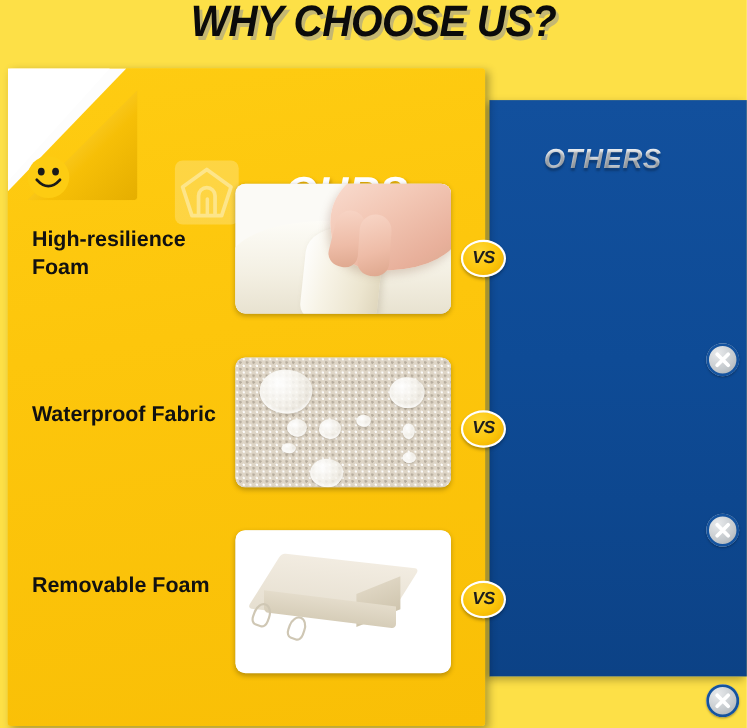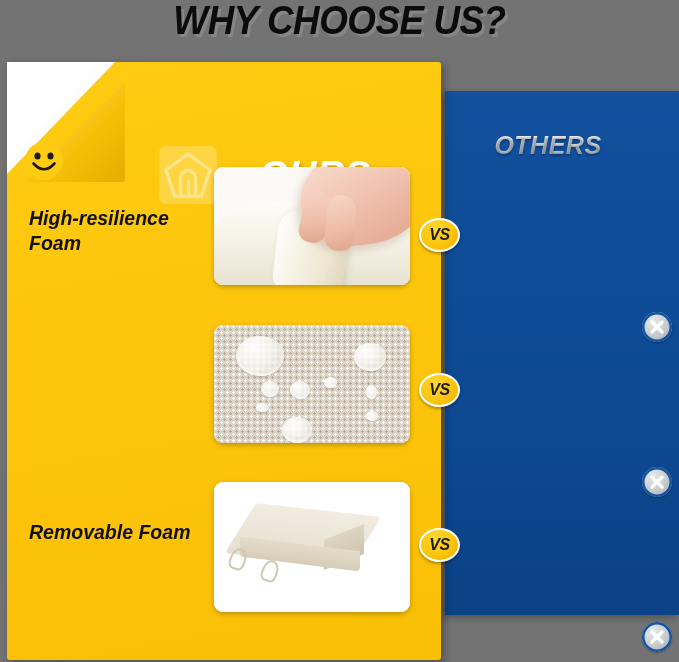--- a/index.html
+++ b/index.html
@@ -5,21 +5,21 @@
   * { box-sizing: border-box; margin: 0; padding: 0; }
   html, body {
     width: 679px; height: 662px;
     background: #ffffff;
     font-family: "Liberation Sans", sans-serif;
     overflow: hidden;
   }
   #stage {
     position: relative;
     width: 679px; height: 662px;
-    background: #737373;
+    background: #fde047;
   }
 
   
   .title {
     position: absolute;
     left: 0; right: 0; top: -2px;
     text-align: center;
     font-size: 40px;
     font-weight: bold;
     font-style: italic;
@@ -125,21 +125,20 @@
     text-shadow: 2px 2px 3px rgba(170,120,0,0.45);
   }
 
   
   .feat-text {
     position: absolute;
     left: 22px;
     width: 180px;
     font-size: 19.5px;
     font-weight: bold;
-    font-style: italic;
     line-height: 1.28;
     color: #111111;
   }
 
   
   .card {
     position: absolute;
     border-radius: 9px;
     overflow: hidden;
     box-shadow: 0 2px 5px rgba(0,0,0,0.25);
@@ -302,20 +301,21 @@
         <div class="foam-shadow"></div>
         <div class="foam-right"></div>
         <div class="foam-slabtop"></div>
         <div class="foam-fold"></div>
         <div class="hand"></div>
         <div class="finger f1"></div>
         <div class="finger f2"></div>
       </div>
     </div>
 
+    <div class="feat-text" style="top:303px;">Waterproof Fabric</div>
     <div class="card card-ours" style="top:263px;">
       <div class="fabric"></div>
       <div class="bead" style="left:22px; top:11px; width:48px; height:40px;"></div>
       <div class="bead" style="left:140px; top:18px; width:32px; height:28px;"></div>
       <div class="bead" style="left:47px; top:56px; width:18px; height:16px;"></div>
       <div class="bead" style="left:76px; top:56px; width:20px; height:18px;"></div>
       <div class="bead" style="left:110px; top:52px; width:13px; height:11px;"></div>
       <div class="bead" style="left:152px; top:60px; width:11px; height:14px;"></div>
       <div class="bead" style="left:68px; top:92px; width:30px; height:26px;"></div>
       <div class="bead" style="left:42px; top:78px; width:13px; height:9px;"></div>

